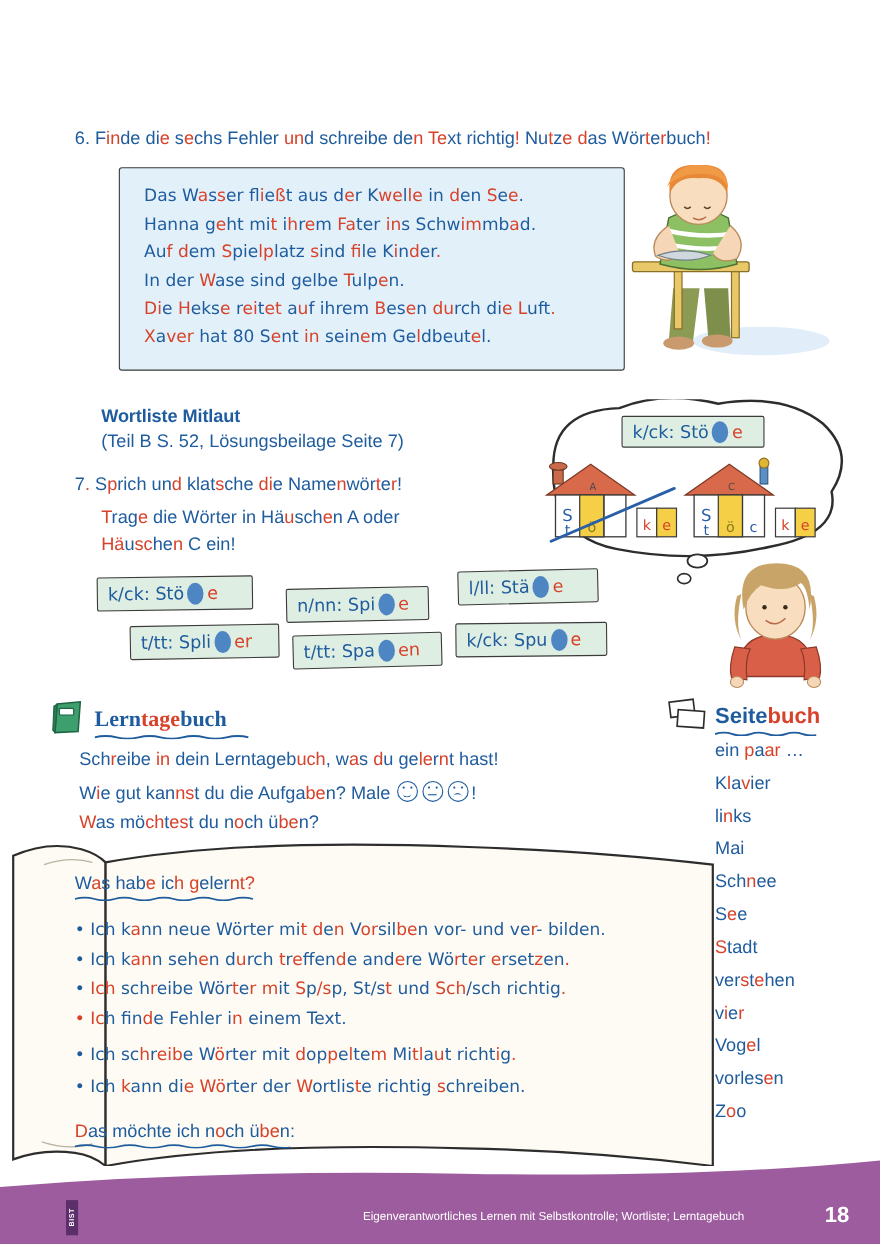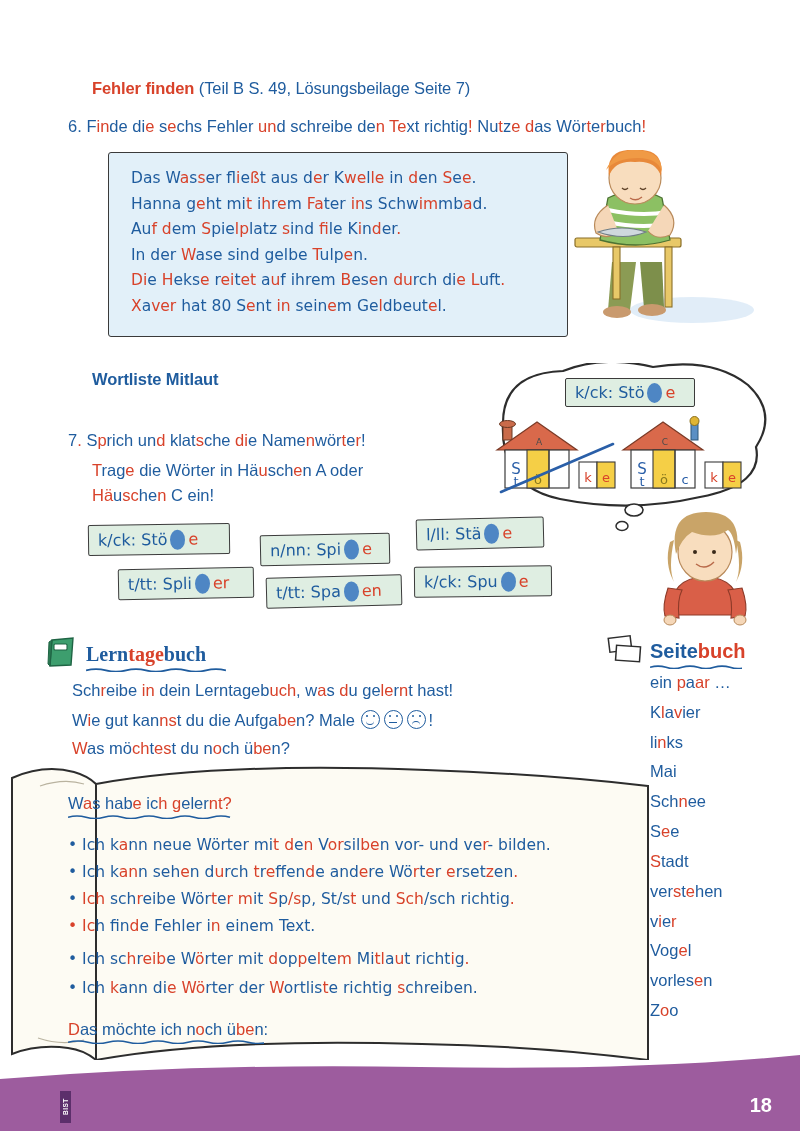--- a/index.html
+++ b/index.html
@@ -215,21 +215,20 @@
     border-radius: 7px 7px 0 0;
     bottom: 2.5px;
     height: 4px;
   }
 </style>
 </head>
 <body>
 
 <div id="page">
 
-  <div class="task-head" style="left:92px; top:79px;"><span class="r">Fehler finden</span><span class="b" style="font-weight:normal;"> (Teil B S. 49, Lösungsbeilage Seite 7)</span></div>
 
   <div class="task-line b" style="left:68px; top:117px;"><span style="color: rgb(31, 92, 158);">6</span><span style="color: rgb(31, 92, 158);">.</span><span style="color: rgb(216, 66, 42);"> </span><span style="color: rgb(31, 92, 158);">F</span><span style="color: rgb(216, 66, 42);">i</span><span style="color: rgb(216, 66, 42);">n</span><span style="color: rgb(31, 92, 158);">d</span><span style="color: rgb(31, 92, 158);">e</span><span style="color: rgb(216, 66, 42);"> </span><span style="color: rgb(31, 92, 158);">d</span><span style="color: rgb(31, 92, 158);">i</span><span style="color: rgb(216, 66, 42);">e</span><span style="color: rgb(31, 92, 158);"> </span><span style="color: rgb(31, 92, 158);">s</span><span style="color: rgb(216, 66, 42);">e</span><span style="color: rgb(31, 92, 158);">c</span><span style="color: rgb(31, 92, 158);">h</span><span style="color: rgb(31, 92, 158);">s</span><span style="color: rgb(31, 92, 158);"> </span><span style="color: rgb(31, 92, 158);">F</span><span style="color: rgb(31, 92, 158);">e</span><span style="color: rgb(31, 92, 158);">h</span><span style="color: rgb(31, 92, 158);">l</span><span style="color: rgb(31, 92, 158);">e</span><span style="color: rgb(31, 92, 158);">r</span><span style="color: rgb(31, 92, 158);"> </span><span style="color: rgb(216, 66, 42);">u</span><span style="color: rgb(216, 66, 42);">n</span><span style="color: rgb(31, 92, 158);">d</span><span style="color: rgb(31, 92, 158);"> </span><span style="color: rgb(31, 92, 158);">s</span><span style="color: rgb(31, 92, 158);">c</span><span style="color: rgb(31, 92, 158);">h</span><span style="color: rgb(31, 92, 158);">r</span><span style="color: rgb(31, 92, 158);">e</span><span style="color: rgb(31, 92, 158);">i</span><span style="color: rgb(31, 92, 158);">b</span><span style="color: rgb(31, 92, 158);">e</span><span style="color: rgb(216, 66, 42);"> </span><span style="color: rgb(31, 92, 158);">d</span><span style="color: rgb(31, 92, 158);">e</span><span style="color: rgb(216, 66, 42);">n</span><span style="color: rgb(31, 92, 158);"> </span><span style="color: rgb(216, 66, 42);">T</span><span style="color: rgb(216, 66, 42);">e</span><span style="color: rgb(31, 92, 158);">x</span><span style="color: rgb(31, 92, 158);">t</span><span style="color: rgb(31, 92, 158);"> </span><span style="color: rgb(31, 92, 158);">r</span><span style="color: rgb(31, 92, 158);">i</span><span style="color: rgb(31, 92, 158);">c</span><span style="color: rgb(31, 92, 158);">h</span><span style="color: rgb(31, 92, 158);">t</span><span style="color: rgb(31, 92, 158);">i</span><span style="color: rgb(31, 92, 158);">g</span><span style="color: rgb(216, 66, 42);">!</span><span style="color: rgb(31, 92, 158);"> </span><span style="color: rgb(31, 92, 158);">N</span><span style="color: rgb(31, 92, 158);">u</span><span style="color: rgb(216, 66, 42);">t</span><span style="color: rgb(31, 92, 158);">z</span><span style="color: rgb(216, 66, 42);">e</span><span style="color: rgb(31, 92, 158);"> </span><span style="color: rgb(216, 66, 42);">d</span><span style="color: rgb(31, 92, 158);">a</span><span style="color: rgb(31, 92, 158);">s</span><span style="color: rgb(31, 92, 158);"> </span><span style="color: rgb(31, 92, 158);">W</span><span style="color: rgb(31, 92, 158);">ö</span><span style="color: rgb(31, 92, 158);">r</span><span style="color: rgb(216, 66, 42);">t</span><span style="color: rgb(31, 92, 158);">e</span><span style="color: rgb(216, 66, 42);">r</span><span style="color: rgb(31, 92, 158);">b</span><span style="color: rgb(31, 92, 158);">u</span><span style="color: rgb(31, 92, 158);">c</span><span style="color: rgb(31, 92, 158);">h</span><span style="color: rgb(216, 66, 42);">!</span></div>
 
   <div id="errorbox">
     <div class="ln b"><span style="color: rgb(31, 92, 158);">D</span><span style="color: rgb(31, 92, 158);">a</span><span style="color: rgb(31, 92, 158);">s</span><span style="color: rgb(216, 66, 42);"> </span><span style="color: rgb(31, 92, 158);">W</span><span style="color: rgb(216, 66, 42);">a</span><span style="color: rgb(31, 92, 158);">s</span><span style="color: rgb(216, 66, 42);">s</span><span style="color: rgb(31, 92, 158);">e</span><span style="color: rgb(31, 92, 158);">r</span><span style="color: rgb(31, 92, 158);"> </span><span style="color: rgb(31, 92, 158);">f</span><span style="color: rgb(31, 92, 158);">l</span><span style="color: rgb(216, 66, 42);">i</span><span style="color: rgb(31, 92, 158);">e</span><span style="color: rgb(216, 66, 42);">ß</span><span style="color: rgb(31, 92, 158);">t</span><span style="color: rgb(31, 92, 158);"> </span><span style="color: rgb(31, 92, 158);">a</span><span style="color: rgb(31, 92, 158);">u</span><span style="color: rgb(31, 92, 158);">s</span><span style="color: rgb(31, 92, 158);"> </span><span style="color: rgb(31, 92, 158);">d</span><span style="color: rgb(216, 66, 42);">e</span><span style="color: rgb(31, 92, 158);">r</span><span style="color: rgb(216, 66, 42);"> </span><span style="color: rgb(31, 92, 158);">K</span><span style="color: rgb(216, 66, 42);">w</span><span style="color: rgb(216, 66, 42);">e</span><span style="color: rgb(31, 92, 158);">l</span><span style="color: rgb(216, 66, 42);">l</span><span style="color: rgb(216, 66, 42);">e</span><span style="color: rgb(31, 92, 158);"> </span><span style="color: rgb(31, 92, 158);">i</span><span style="color: rgb(31, 92, 158);">n</span><span style="color: rgb(31, 92, 158);"> </span><span style="color: rgb(216, 66, 42);">d</span><span style="color: rgb(31, 92, 158);">e</span><span style="color: rgb(31, 92, 158);">n</span><span style="color: rgb(31, 92, 158);"> </span><span style="color: rgb(216, 66, 42);">S</span><span style="color: rgb(31, 92, 158);">e</span><span style="color: rgb(216, 66, 42);">e</span><span style="color: rgb(31, 92, 158);">.</span></div>
     <div class="ln b"><span style="color: rgb(31, 92, 158);">H</span><span style="color: rgb(31, 92, 158);">a</span><span style="color: rgb(31, 92, 158);">n</span><span style="color: rgb(31, 92, 158);">n</span><span style="color: rgb(31, 92, 158);">a</span><span style="color: rgb(31, 92, 158);"> </span><span style="color: rgb(31, 92, 158);">g</span><span style="color: rgb(216, 66, 42);">e</span><span style="color: rgb(31, 92, 158);">h</span><span style="color: rgb(31, 92, 158);">t</span><span style="color: rgb(31, 92, 158);"> </span><span style="color: rgb(31, 92, 158);">m</span><span style="color: rgb(31, 92, 158);">i</span><span style="color: rgb(216, 66, 42);">t</span><span style="color: rgb(216, 66, 42);"> </span><span style="color: rgb(31, 92, 158);">i</span><span style="color: rgb(216, 66, 42);">h</span><span style="color: rgb(31, 92, 158);">r</span><span style="color: rgb(216, 66, 42);">e</span><span style="color: rgb(31, 92, 158);">m</span><span style="color: rgb(216, 66, 42);"> </span><span style="color: rgb(216, 66, 42);">F</span><span style="color: rgb(216, 66, 42);">a</span><span style="color: rgb(31, 92, 158);">t</span><span style="color: rgb(31, 92, 158);">e</span><span style="color: rgb(31, 92, 158);">r</span><span style="color: rgb(31, 92, 158);"> </span><span style="color: rgb(216, 66, 42);">i</span><span style="color: rgb(216, 66, 42);">n</span><span style="color: rgb(31, 92, 158);">s</span><span style="color: rgb(31, 92, 158);"> </span><span style="color: rgb(31, 92, 158);">S</span><span style="color: rgb(31, 92, 158);">c</span><span style="color: rgb(31, 92, 158);">h</span><span style="color: rgb(31, 92, 158);">w</span><span style="color: rgb(216, 66, 42);">i</span><span style="color: rgb(216, 66, 42);">m</span><span style="color: rgb(31, 92, 158);">m</span><span style="color: rgb(31, 92, 158);">b</span><span style="color: rgb(216, 66, 42);">a</span><span style="color: rgb(31, 92, 158);">d</span><span style="color: rgb(31, 92, 158);">.</span></div>
     <div class="ln b"><span style="color: rgb(31, 92, 158);">A</span><span style="color: rgb(31, 92, 158);">u</span><span style="color: rgb(216, 66, 42);">f</span><span style="color: rgb(31, 92, 158);"> </span><span style="color: rgb(216, 66, 42);">d</span><span style="color: rgb(31, 92, 158);">e</span><span style="color: rgb(31, 92, 158);">m</span><span style="color: rgb(31, 92, 158);"> </span><span style="color: rgb(216, 66, 42);">S</span><span style="color: rgb(31, 92, 158);">p</span><span style="color: rgb(31, 92, 158);">i</span><span style="color: rgb(31, 92, 158);">e</span><span style="color: rgb(216, 66, 42);">l</span><span style="color: rgb(216, 66, 42);">p</span><span style="color: rgb(31, 92, 158);">l</span><span style="color: rgb(31, 92, 158);">a</span><span style="color: rgb(31, 92, 158);">t</span><span style="color: rgb(31, 92, 158);">z</span><span style="color: rgb(31, 92, 158);"> </span><span style="color: rgb(216, 66, 42);">s</span><span style="color: rgb(31, 92, 158);">i</span><span style="color: rgb(31, 92, 158);">n</span><span style="color: rgb(31, 92, 158);">d</span><span style="color: rgb(216, 66, 42);"> </span><span style="color: rgb(216, 66, 42);">f</span><span style="color: rgb(216, 66, 42);">i</span><span style="color: rgb(31, 92, 158);">l</span><span style="color: rgb(31, 92, 158);">e</span><span style="color: rgb(31, 92, 158);"> </span><span style="color: rgb(31, 92, 158);">K</span><span style="color: rgb(216, 66, 42);">i</span><span style="color: rgb(31, 92, 158);">n</span><span style="color: rgb(216, 66, 42);">d</span><span style="color: rgb(31, 92, 158);">e</span><span style="color: rgb(31, 92, 158);">r</span><span style="color: rgb(216, 66, 42);">.</span></div>
     <div class="ln b"><span style="color: rgb(31, 92, 158);">I</span><span style="color: rgb(31, 92, 158);">n</span><span style="color: rgb(31, 92, 158);"> </span><span style="color: rgb(31, 92, 158);">d</span><span style="color: rgb(31, 92, 158);">e</span><span style="color: rgb(31, 92, 158);">r</span><span style="color: rgb(31, 92, 158);"> </span><span style="color: rgb(216, 66, 42);">W</span><span style="color: rgb(31, 92, 158);">a</span><span style="color: rgb(31, 92, 158);">s</span><span style="color: rgb(31, 92, 158);">e</span><span style="color: rgb(31, 92, 158);"> </span><span style="color: rgb(31, 92, 158);">s</span><span style="color: rgb(31, 92, 158);">i</span><span style="color: rgb(31, 92, 158);">n</span><span style="color: rgb(31, 92, 158);">d</span><span style="color: rgb(31, 92, 158);"> </span><span style="color: rgb(31, 92, 158);">g</span><span style="color: rgb(31, 92, 158);">e</span><span style="color: rgb(31, 92, 158);">l</span><span style="color: rgb(31, 92, 158);">b</span><span style="color: rgb(31, 92, 158);">e</span><span style="color: rgb(31, 92, 158);"> </span><span style="color: rgb(216, 66, 42);">T</span><span style="color: rgb(31, 92, 158);">u</span><span style="color: rgb(31, 92, 158);">l</span><span style="color: rgb(31, 92, 158);">p</span><span style="color: rgb(216, 66, 42);">e</span><span style="color: rgb(31, 92, 158);">n</span><span style="color: rgb(31, 92, 158);">.</span></div>
     <div class="ln b"><span style="color: rgb(216, 66, 42);">D</span><span style="color: rgb(216, 66, 42);">i</span><span style="color: rgb(31, 92, 158);">e</span><span style="color: rgb(31, 92, 158);"> </span><span style="color: rgb(216, 66, 42);">H</span><span style="color: rgb(31, 92, 158);">e</span><span style="color: rgb(31, 92, 158);">k</span><span style="color: rgb(31, 92, 158);">s</span><span style="color: rgb(216, 66, 42);">e</span><span style="color: rgb(31, 92, 158);"> </span><span style="color: rgb(31, 92, 158);">r</span><span style="color: rgb(216, 66, 42);">e</span><span style="color: rgb(216, 66, 42);">i</span><span style="color: rgb(31, 92, 158);">t</span><span style="color: rgb(216, 66, 42);">e</span><span style="color: rgb(216, 66, 42);">t</span><span style="color: rgb(216, 66, 42);"> </span><span style="color: rgb(31, 92, 158);">a</span><span style="color: rgb(216, 66, 42);">u</span><span style="color: rgb(31, 92, 158);">f</span><span style="color: rgb(31, 92, 158);"> </span><span style="color: rgb(31, 92, 158);">i</span><span style="color: rgb(31, 92, 158);">h</span><span style="color: rgb(31, 92, 158);">r</span><span style="color: rgb(31, 92, 158);">e</span><span style="color: rgb(31, 92, 158);">m</span><span style="color: rgb(31, 92, 158);"> </span><span style="color: rgb(216, 66, 42);">B</span><span style="color: rgb(31, 92, 158);">e</span><span style="color: rgb(31, 92, 158);">s</span><span style="color: rgb(216, 66, 42);">e</span><span style="color: rgb(31, 92, 158);">n</span><span style="color: rgb(216, 66, 42);"> </span><span style="color: rgb(216, 66, 42);">d</span><span style="color: rgb(216, 66, 42);">u</span><span style="color: rgb(31, 92, 158);">r</span><span style="color: rgb(31, 92, 158);">c</span><span style="color: rgb(31, 92, 158);">h</span><span style="color: rgb(216, 66, 42);"> </span><span style="color: rgb(31, 92, 158);">d</span><span style="color: rgb(31, 92, 158);">i</span><span style="color: rgb(216, 66, 42);">e</span><span style="color: rgb(31, 92, 158);"> </span><span style="color: rgb(216, 66, 42);">L</span><span style="color: rgb(31, 92, 158);">u</span><span style="color: rgb(31, 92, 158);">f</span><span style="color: rgb(31, 92, 158);">t</span><span style="color: rgb(216, 66, 42);">.</span></div>
     <div class="ln b"><span style="color: rgb(216, 66, 42);">X</span><span style="color: rgb(31, 92, 158);">a</span><span style="color: rgb(216, 66, 42);">v</span><span style="color: rgb(216, 66, 42);">e</span><span style="color: rgb(216, 66, 42);">r</span><span style="color: rgb(216, 66, 42);"> </span><span style="color: rgb(31, 92, 158);">h</span><span style="color: rgb(31, 92, 158);">a</span><span style="color: rgb(31, 92, 158);">t</span><span style="color: rgb(31, 92, 158);"> </span><span style="color: rgb(31, 92, 158);">8</span><span style="color: rgb(31, 92, 158);">0</span><span style="color: rgb(31, 92, 158);"> </span><span style="color: rgb(31, 92, 158);">S</span><span style="color: rgb(216, 66, 42);">e</span><span style="color: rgb(31, 92, 158);">n</span><span style="color: rgb(31, 92, 158);">t</span><span style="color: rgb(31, 92, 158);"> </span><span style="color: rgb(216, 66, 42);">i</span><span style="color: rgb(216, 66, 42);">n</span><span style="color: rgb(31, 92, 158);"> </span><span style="color: rgb(31, 92, 158);">s</span><span style="color: rgb(31, 92, 158);">e</span><span style="color: rgb(31, 92, 158);">i</span><span style="color: rgb(31, 92, 158);">n</span><span style="color: rgb(216, 66, 42);">e</span><span style="color: rgb(31, 92, 158);">m</span><span style="color: rgb(216, 66, 42);"> </span><span style="color: rgb(31, 92, 158);">G</span><span style="color: rgb(31, 92, 158);">e</span><span style="color: rgb(216, 66, 42);">l</span><span style="color: rgb(31, 92, 158);">d</span><span style="color: rgb(31, 92, 158);">b</span><span style="color: rgb(31, 92, 158);">e</span><span style="color: rgb(31, 92, 158);">u</span><span style="color: rgb(31, 92, 158);">t</span><span style="color: rgb(216, 66, 42);">e</span><span style="color: rgb(31, 92, 158);">l</span><span style="color: rgb(31, 92, 158);">.</span></div>
@@ -258,20 +257,21 @@
 
     <ellipse cx="63" cy="28" rx="26" ry="26" fill="#f8ddbe" stroke="#b98a5a" stroke-width="1.2"></ellipse>
     <path d="M37 26 q-4 -28 26 -26 q30 -2 26 26 q-6 -16 -26 -14 q-20 -2 -26 14 Z" fill="#e8893a"></path>
     <path d="M34 20 q10 -22 32 -20 q24 2 24 22 q-4 -14 -24 -14 q-22 0 -32 12 Z" fill="#f09a45"></path>
     <path d="M50 38 q3 3 6 0" stroke="#5e4128" stroke-width="1.3" fill="none"></path>
     <path d="M68 38 q3 3 6 0" stroke="#5e4128" stroke-width="1.3" fill="none"></path>
     <path d="M58 48 q6 4 12 -1" stroke="#b96a4a" stroke-width="1.3" fill="none"></path>
   </svg>
 
   <div class="task-head" style="left:92px; top:370px;"><span class="b">Wortliste Mitlaut</span></div>
+  <div class="task-sub b" style="left:92px; top:392px;">(Teil B S. 52, Lösungsbeilage Seite 7)</div>
   <div class="task-line b" style="left:68px; top:431px;"><span style="color: rgb(31, 92, 158);">7</span><span style="color: rgb(216, 66, 42);">.</span><span style="color: rgb(31, 92, 158);"> </span><span style="color: rgb(31, 92, 158);">S</span><span style="color: rgb(216, 66, 42);">p</span><span style="color: rgb(31, 92, 158);">r</span><span style="color: rgb(31, 92, 158);">i</span><span style="color: rgb(31, 92, 158);">c</span><span style="color: rgb(31, 92, 158);">h</span><span style="color: rgb(31, 92, 158);"> </span><span style="color: rgb(31, 92, 158);">u</span><span style="color: rgb(31, 92, 158);">n</span><span style="color: rgb(216, 66, 42);">d</span><span style="color: rgb(31, 92, 158);"> </span><span style="color: rgb(31, 92, 158);">k</span><span style="color: rgb(31, 92, 158);">l</span><span style="color: rgb(31, 92, 158);">a</span><span style="color: rgb(31, 92, 158);">t</span><span style="color: rgb(216, 66, 42);">s</span><span style="color: rgb(31, 92, 158);">c</span><span style="color: rgb(31, 92, 158);">h</span><span style="color: rgb(31, 92, 158);">e</span><span style="color: rgb(216, 66, 42);"> </span><span style="color: rgb(216, 66, 42);">d</span><span style="color: rgb(216, 66, 42);">i</span><span style="color: rgb(31, 92, 158);">e</span><span style="color: rgb(31, 92, 158);"> </span><span style="color: rgb(31, 92, 158);">N</span><span style="color: rgb(31, 92, 158);">a</span><span style="color: rgb(31, 92, 158);">m</span><span style="color: rgb(31, 92, 158);">e</span><span style="color: rgb(216, 66, 42);">n</span><span style="color: rgb(31, 92, 158);">w</span><span style="color: rgb(31, 92, 158);">ö</span><span style="color: rgb(31, 92, 158);">r</span><span style="color: rgb(216, 66, 42);">t</span><span style="color: rgb(31, 92, 158);">e</span><span style="color: rgb(216, 66, 42);">r</span><span style="color: rgb(31, 92, 158);">!</span></div>
   <div class="task-line b" style="left:92px; top:461px;"><span style="color: rgb(216, 66, 42);">T</span><span style="color: rgb(31, 92, 158);">r</span><span style="color: rgb(31, 92, 158);">a</span><span style="color: rgb(31, 92, 158);">g</span><span style="color: rgb(216, 66, 42);">e</span><span style="color: rgb(31, 92, 158);"> </span><span style="color: rgb(31, 92, 158);">d</span><span style="color: rgb(31, 92, 158);">i</span><span style="color: rgb(31, 92, 158);">e</span><span style="color: rgb(216, 66, 42);"> </span><span style="color: rgb(31, 92, 158);">W</span><span style="color: rgb(31, 92, 158);">ö</span><span style="color: rgb(31, 92, 158);">r</span><span style="color: rgb(31, 92, 158);">t</span><span style="color: rgb(31, 92, 158);">e</span><span style="color: rgb(31, 92, 158);">r</span><span style="color: rgb(31, 92, 158);"> </span><span style="color: rgb(31, 92, 158);">i</span><span style="color: rgb(31, 92, 158);">n</span><span style="color: rgb(31, 92, 158);"> </span><span style="color: rgb(31, 92, 158);">H</span><span style="color: rgb(31, 92, 158);">ä</span><span style="color: rgb(216, 66, 42);">u</span><span style="color: rgb(31, 92, 158);">s</span><span style="color: rgb(31, 92, 158);">c</span><span style="color: rgb(31, 92, 158);">h</span><span style="color: rgb(216, 66, 42);">e</span><span style="color: rgb(31, 92, 158);">n</span><span style="color: rgb(216, 66, 42);"> </span><span style="color: rgb(31, 92, 158);">A</span><span style="color: rgb(31, 92, 158);"> </span><span style="color: rgb(31, 92, 158);">o</span><span style="color: rgb(31, 92, 158);">d</span><span style="color: rgb(31, 92, 158);">e</span><span style="color: rgb(31, 92, 158);">r</span></div>
   <div class="task-line b" style="left:92px; top:486px;"><span style="color: rgb(216, 66, 42);">H</span><span style="color: rgb(216, 66, 42);">ä</span><span style="color: rgb(31, 92, 158);">u</span><span style="color: rgb(216, 66, 42);">s</span><span style="color: rgb(216, 66, 42);">c</span><span style="color: rgb(31, 92, 158);">h</span><span style="color: rgb(31, 92, 158);">e</span><span style="color: rgb(216, 66, 42);">n</span><span style="color: rgb(31, 92, 158);"> </span><span style="color: rgb(31, 92, 158);">C</span><span style="color: rgb(31, 92, 158);"> </span><span style="color: rgb(31, 92, 158);">e</span><span style="color: rgb(31, 92, 158);">i</span><span style="color: rgb(31, 92, 158);">n</span><span style="color: rgb(31, 92, 158);">!</span></div>
 
   <svg style="position:absolute; left:483px; top:363px;" width="290" height="150" viewBox="0 0 290 150">
     <path d="M20 60 q0 -50 60 -52 q40 -16 90 -4 q60 -10 95 18 q30 28 8 62 q8 38 -56 50 q-70 16 -140 2 q-60 -12 -57 -76 Z" fill="#ffffff" stroke="#2d2d2d" stroke-width="2.2"></path>
   </svg>
 
   <div class="card" style="left:565px; top:378px; width:130px; height:29px;">
     <span class="b">k/ck: Stö</span>
@@ -426,16 +426,17 @@
   <div class="q-head b" style="left:68px; top:1020px;"><span style="color: rgb(216, 66, 42);">D</span><span style="color: rgb(31, 92, 158);">a</span><span style="color: rgb(31, 92, 158);">s</span><span style="color: rgb(31, 92, 158);"> </span><span style="color: rgb(31, 92, 158);">m</span><span style="color: rgb(31, 92, 158);">ö</span><span style="color: rgb(31, 92, 158);">c</span><span style="color: rgb(31, 92, 158);">h</span><span style="color: rgb(31, 92, 158);">t</span><span style="color: rgb(31, 92, 158);">e</span><span style="color: rgb(216, 66, 42);"> </span><span style="color: rgb(31, 92, 158);">i</span><span style="color: rgb(31, 92, 158);">c</span><span style="color: rgb(31, 92, 158);">h</span><span style="color: rgb(31, 92, 158);"> </span><span style="color: rgb(31, 92, 158);">n</span><span style="color: rgb(216, 66, 42);">o</span><span style="color: rgb(31, 92, 158);">c</span><span style="color: rgb(31, 92, 158);">h</span><span style="color: rgb(31, 92, 158);"> </span><span style="color: rgb(31, 92, 158);">ü</span><span style="color: rgb(216, 66, 42);">b</span><span style="color: rgb(216, 66, 42);">e</span><span style="color: rgb(31, 92, 158);">n</span><span style="color: rgb(31, 92, 158);">:</span></div>
   <svg class="squig" style="left:68px; top:1039px; width:196px;" viewBox="0 0 196 6" preserveAspectRatio="none">
     <path d="M0 4 q10 -3 20 0 t20 0 t20 0 t20 0 t20 0 t20 0 t20 0 t20 0 t20 0 t20 0" stroke="#1f5c9e" stroke-width="1.8" fill="none"></path>
   </svg>
 
   <svg id="purple-curve" viewBox="0 0 800 34" preserveAspectRatio="none">
     <path d="M0 26 q200 -16 420 -12 q220 4 380 -12 L800 34 L0 34 Z" fill="#9d5c9e"></path>
   </svg>
   <div id="footer">
     <div id="bist">BIST</div>
+    <div id="footer-center">Eigenverantwortliches Lernen mit Selbstkontrolle; Wortliste; Lerntagebuch</div>
     <div id="pagenum">18</div>
   </div>
 
 </div>
 
 </body></html>

